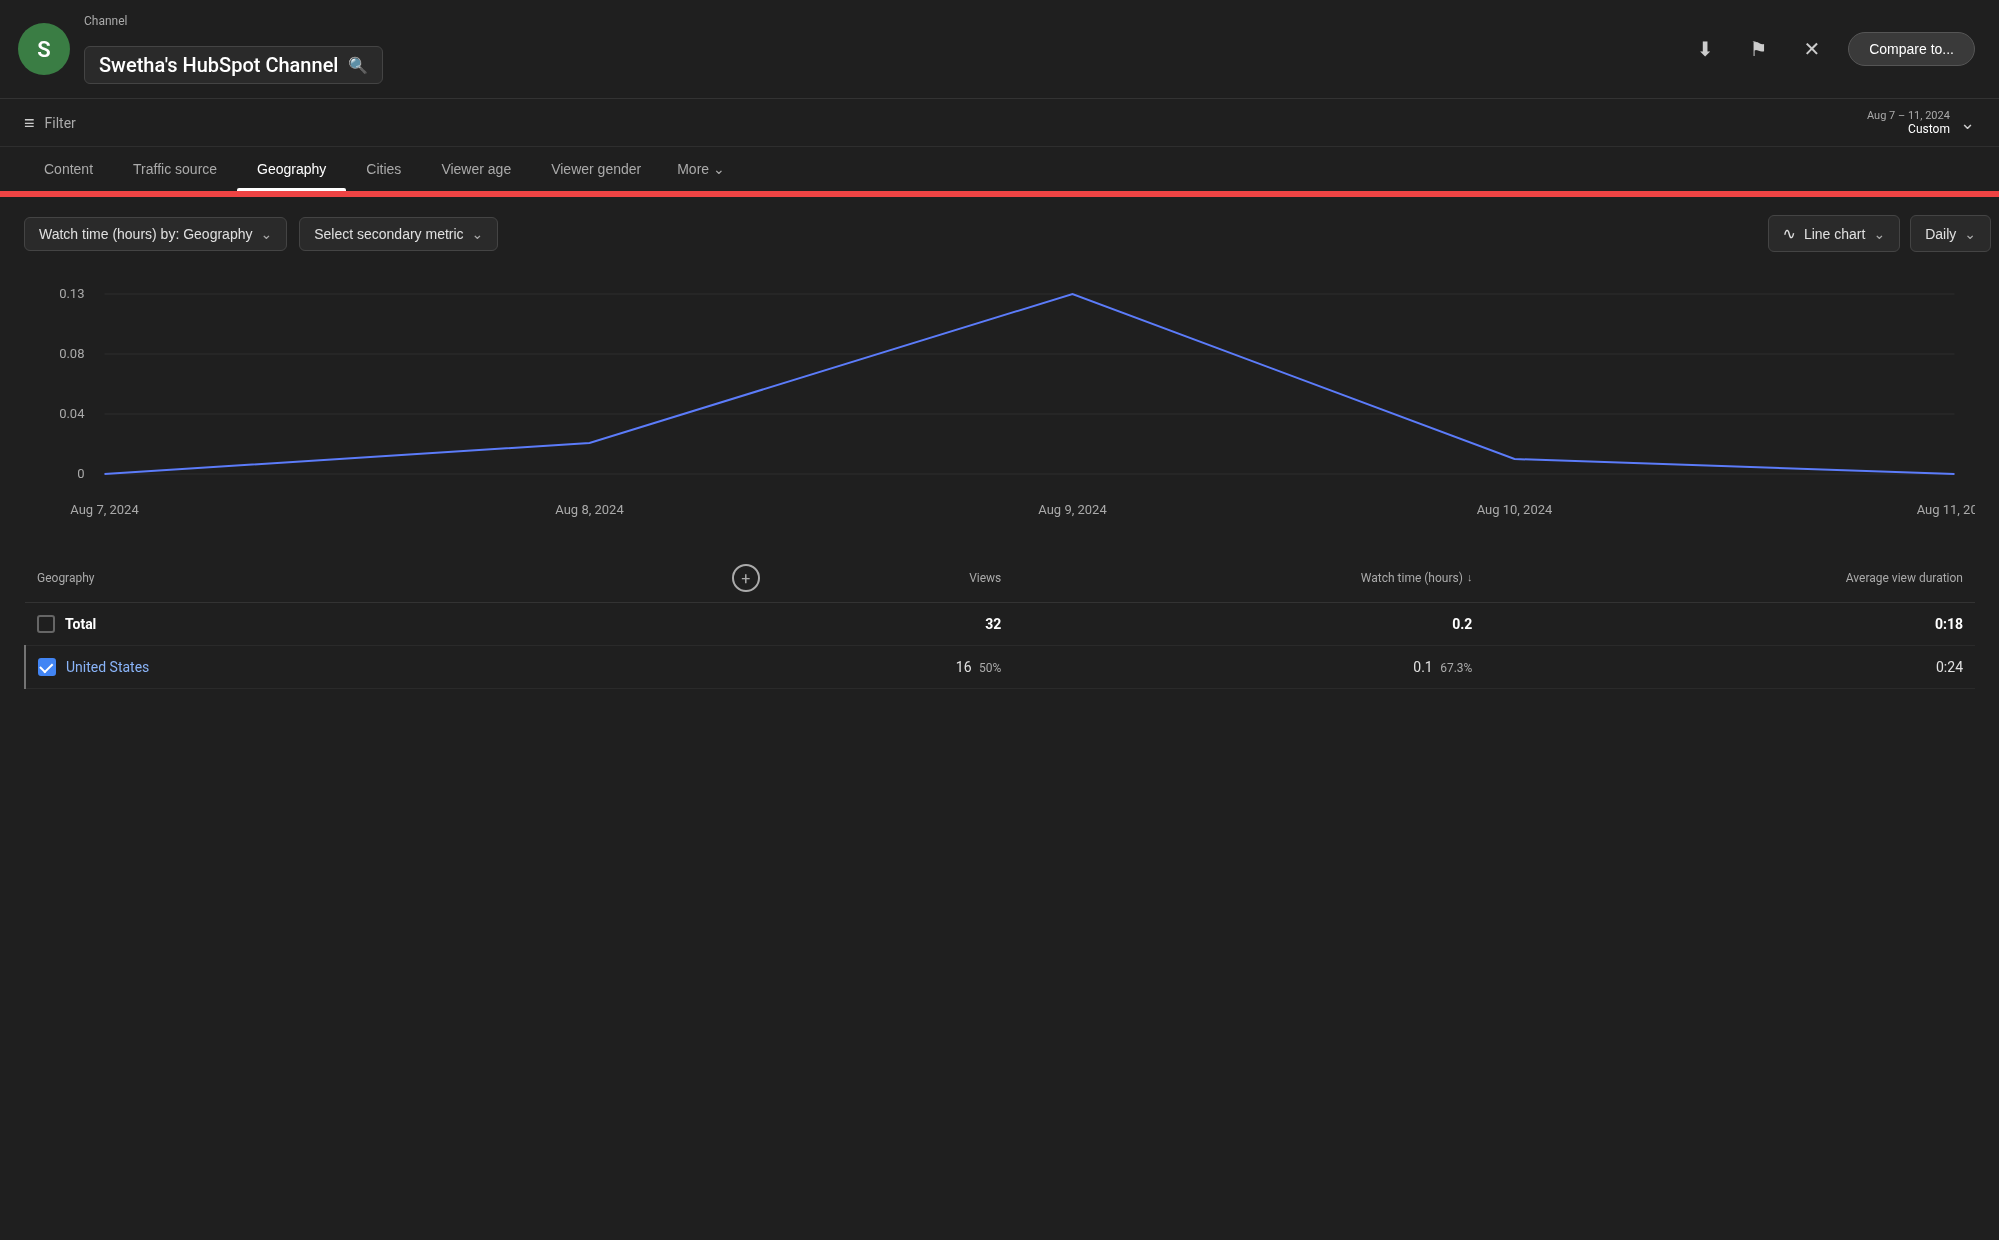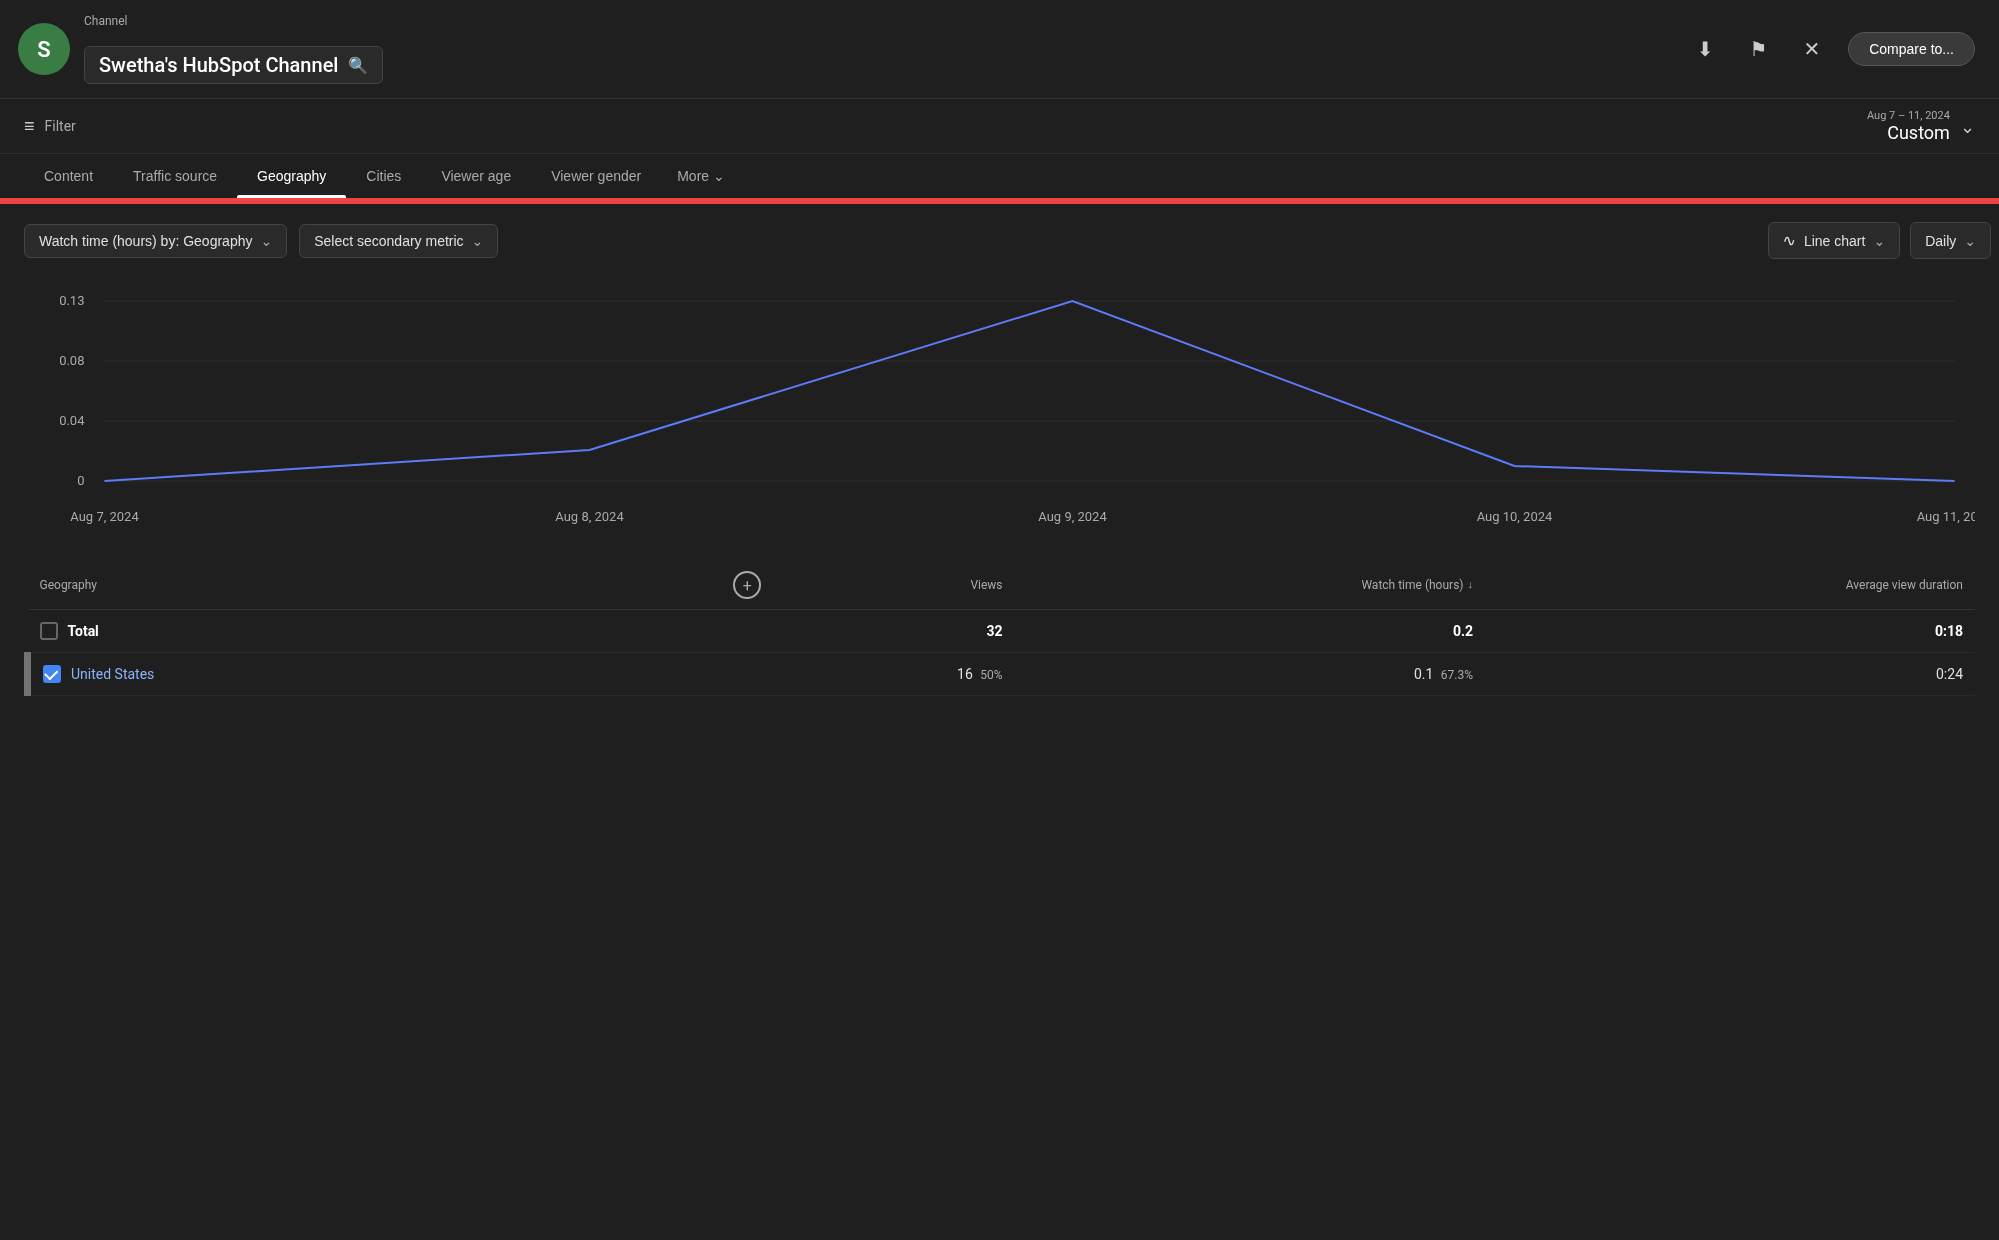--- a/index.html
+++ b/index.html
@@ -87,21 +87,21 @@
       display: flex; align-items: center; gap: 10px;
     }
     .filter-icon { color: #ccc; font-size: 18px; }
     .filter-text { color: #aaa; font-size: 14px; }
     .date-range-box {
       display: flex; align-items: center; gap: 10px;
       cursor: pointer;
     }
     .date-range-info { text-align: right; }
     .date-range-sub { font-size: 11px; color: #aaa; }
-    .date-range-main { font-size: 18px; color: #fff; font-weight: 400; }
+    .date-range-main { font-size: 12px; color: #fff; font-weight: 400; }
     .chevron-icon { color: #ccc; font-size: 18px; }
 
     
     .tabs-bar {
       display: flex;
       align-items: center;
       padding: 0 24px;
       background: #1f1f1f;
       border-bottom: 6px solid #ef4444;
       gap: 0;
@@ -411,21 +411,21 @@
           <span class="bold-cell">32</span>
         </td>
         <td>
           <span class="bold-cell">0.2</span>
         </td>
         <td>
           <span class="bold-cell">0:18</span>
         </td>
       </tr>
 
-      <tr class="us-row" style="border-left: 7px solid #737373;">
+      <tr class="us-row" style="border-left: 2px solid #737373;">
         <td>
           <div class="checkbox-cell">
             <div class="checkbox checked"></div>
             <span class="link-cell">United States</span>
           </div>
         </td>
         <td></td>
         <td>
           <span>16</span>
           <span class="pct-text">50%</span>

